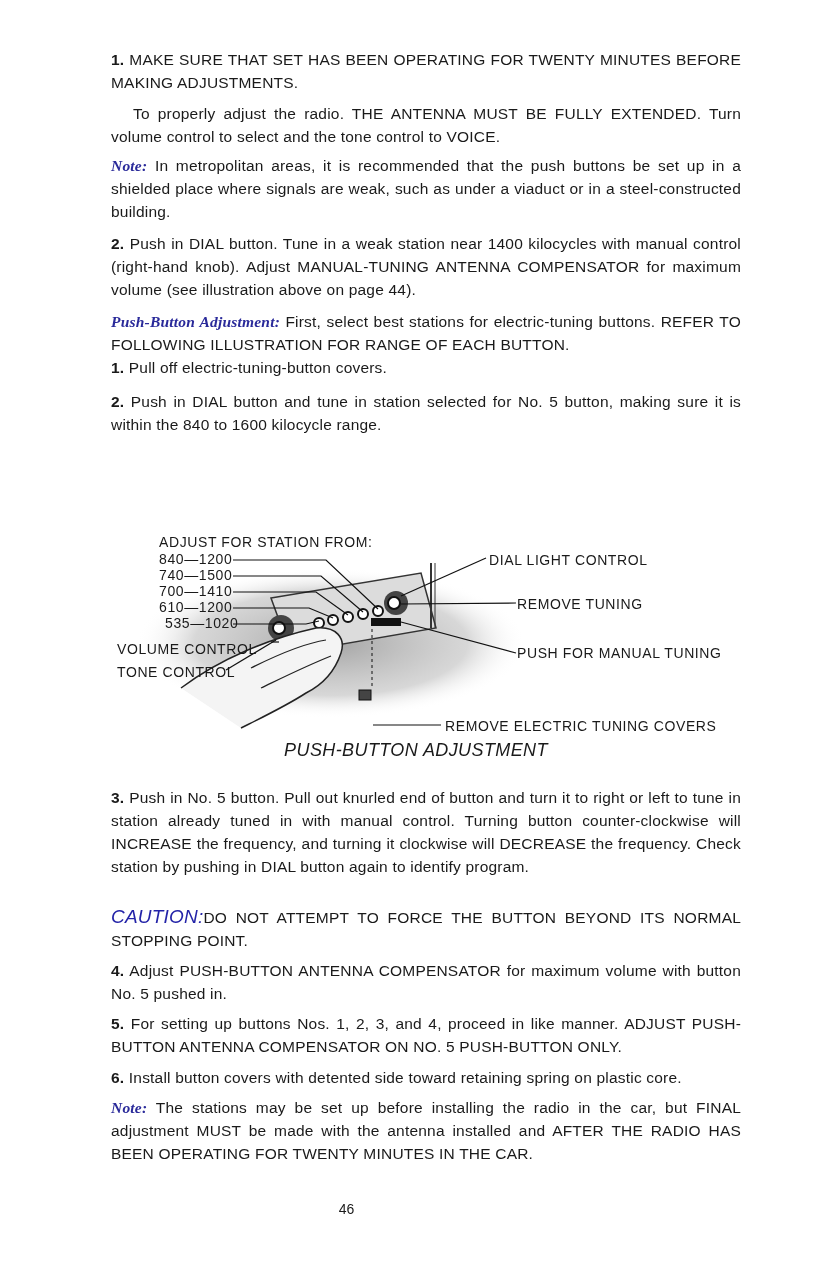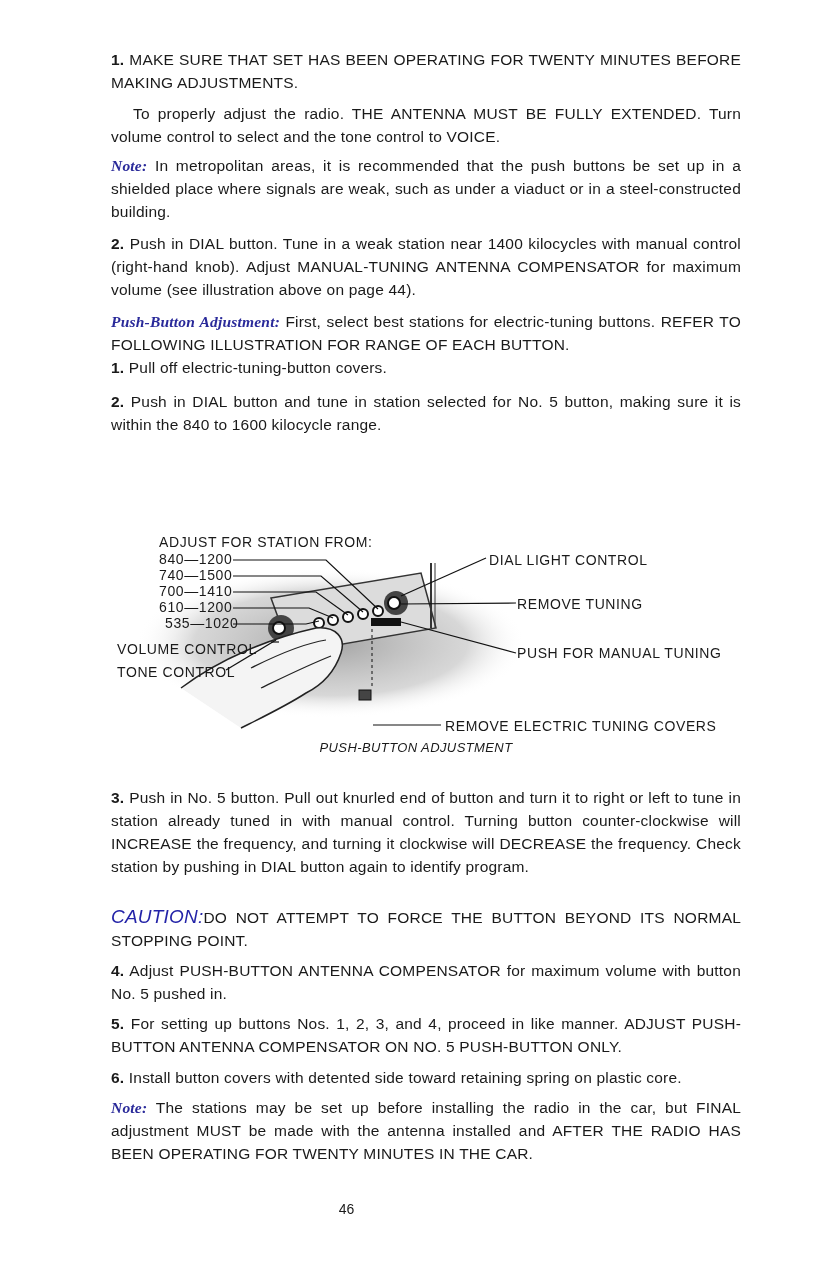--- a/index.html
+++ b/index.html
@@ -16,21 +16,21 @@
   .num { font-weight: bold; }
   .blue { color: #2a2a9a; font-style: italic; font-weight: bold; font-family: Liberation Serif, serif; }
   .caution { color: #2424a8; font-style: italic; font-weight: normal; font-size: 19px; }
   .indent { text-indent: 22px; }
   .abs { position: absolute; left: 10px; width: 630px; }
 
   .figure { position: absolute; left: 0; top: 430px; width: 630px; height: 260px; }
   .fig-label { position: absolute; font-size: 14px; letter-spacing: 0.6px; white-space: nowrap; }
   .caption {
     position: absolute; left: 0; width: 630px; top: 692px;
-    text-align: center; font-style: italic; font-size: 13px; letter-spacing: 0.4px;
+    text-align: center; font-style: italic; font-size: 18px; letter-spacing: 0.4px;
   }
   .page-number { position: absolute; left: 0; width: 693px; top: 1201px; text-align: center; font-size: 14px; }
 </style>
 </head>
 <body>
 
 <div class="page">
 
   <p class="abs" style="top:0">
     <span class="num">1.</span>

